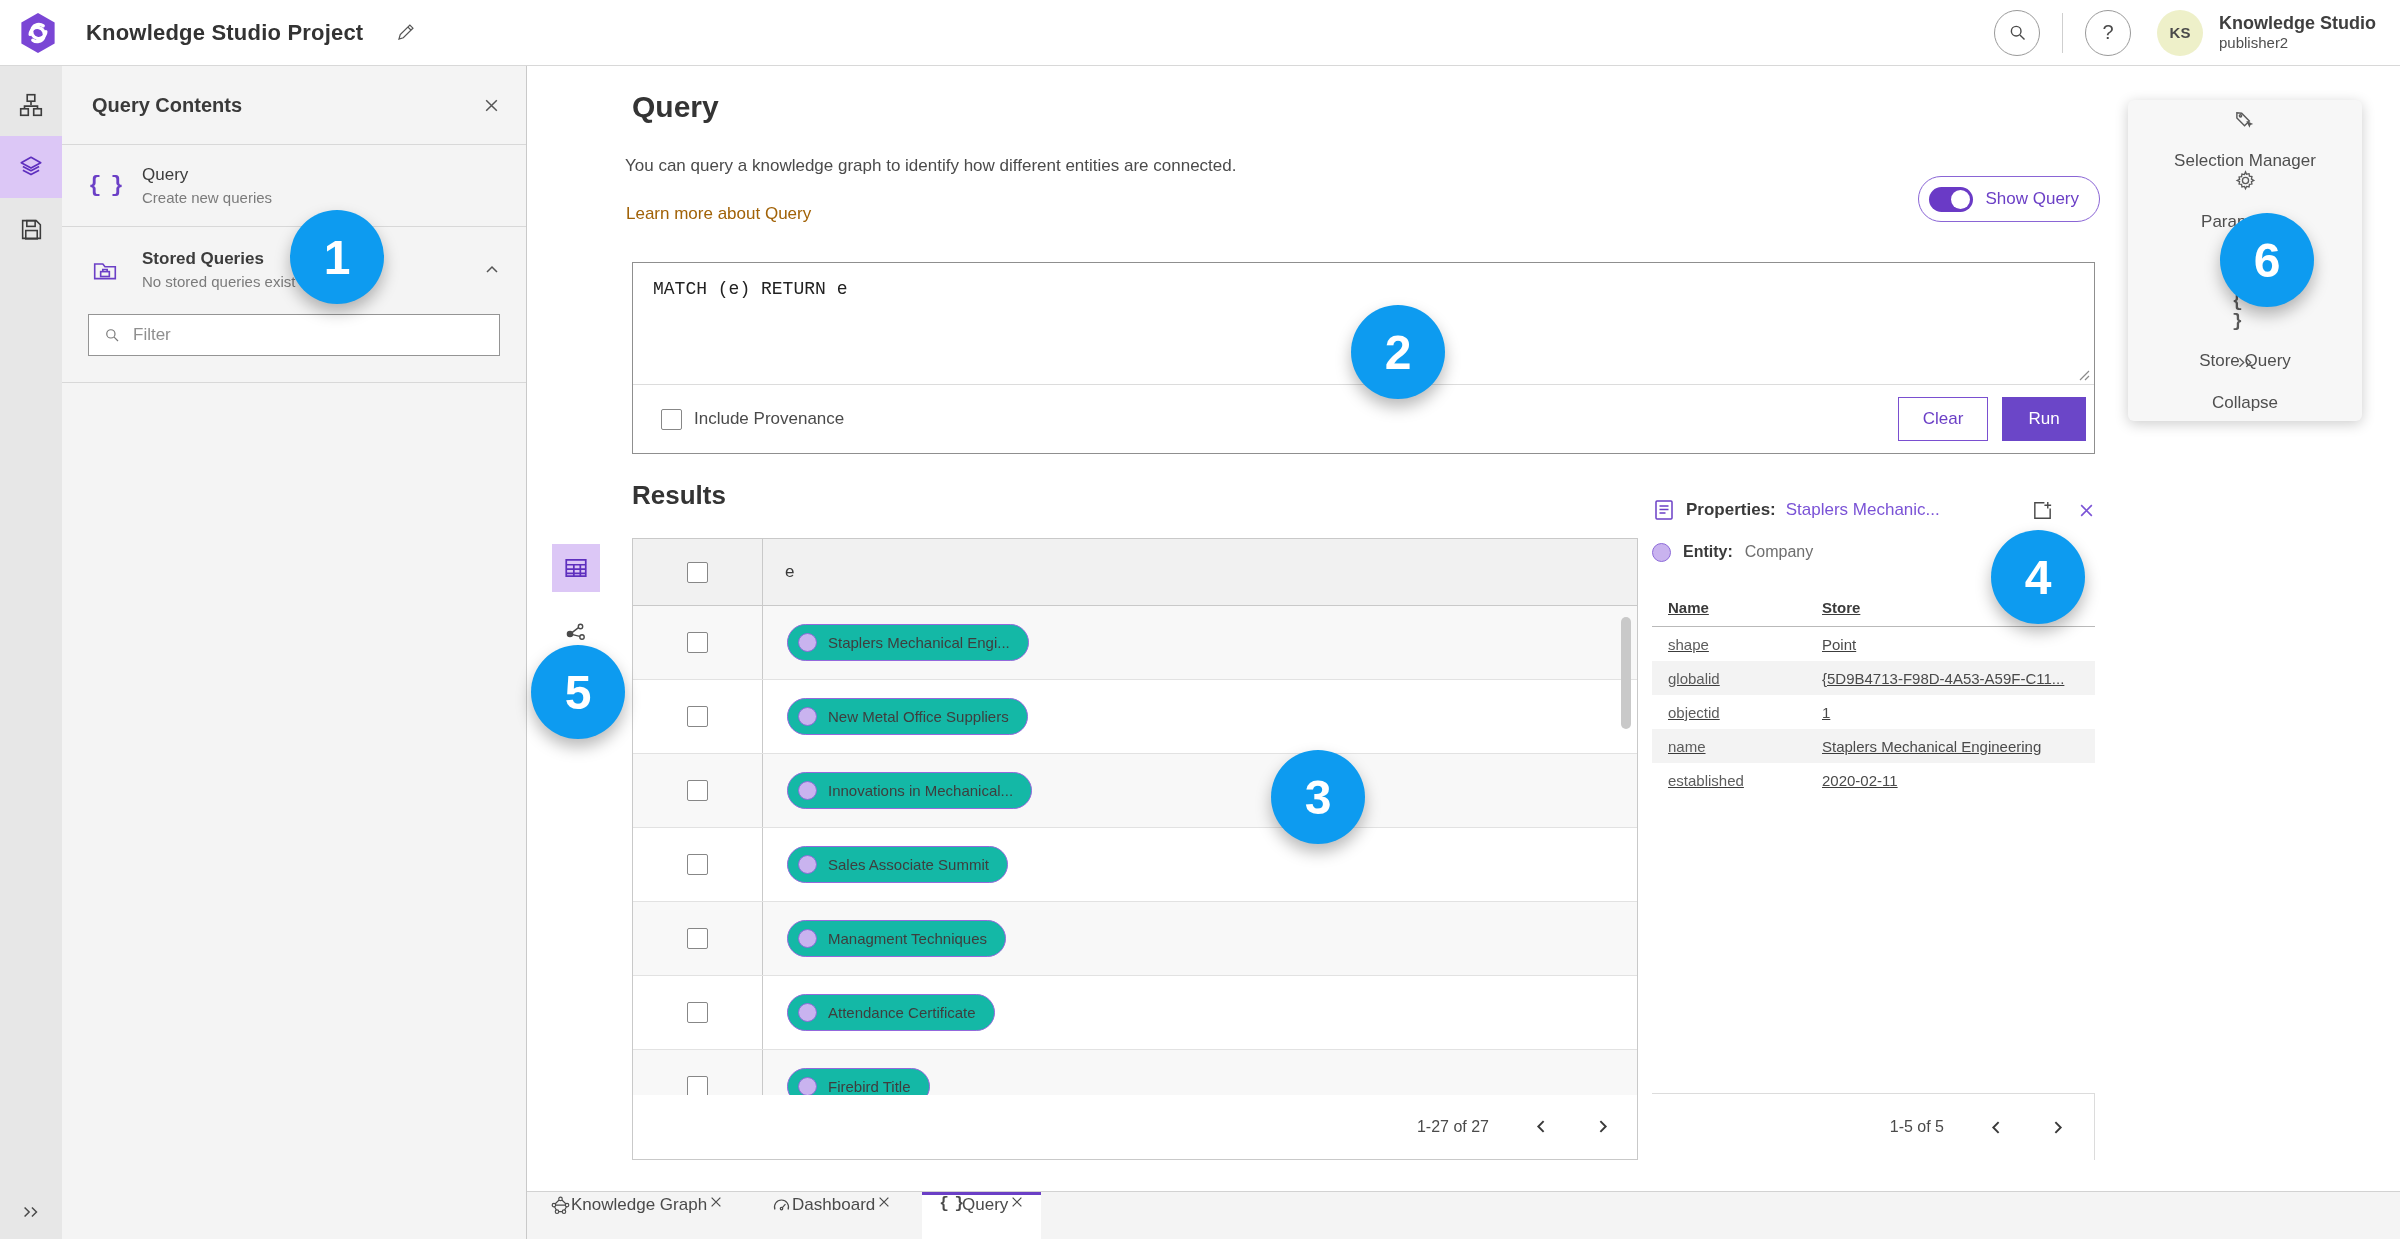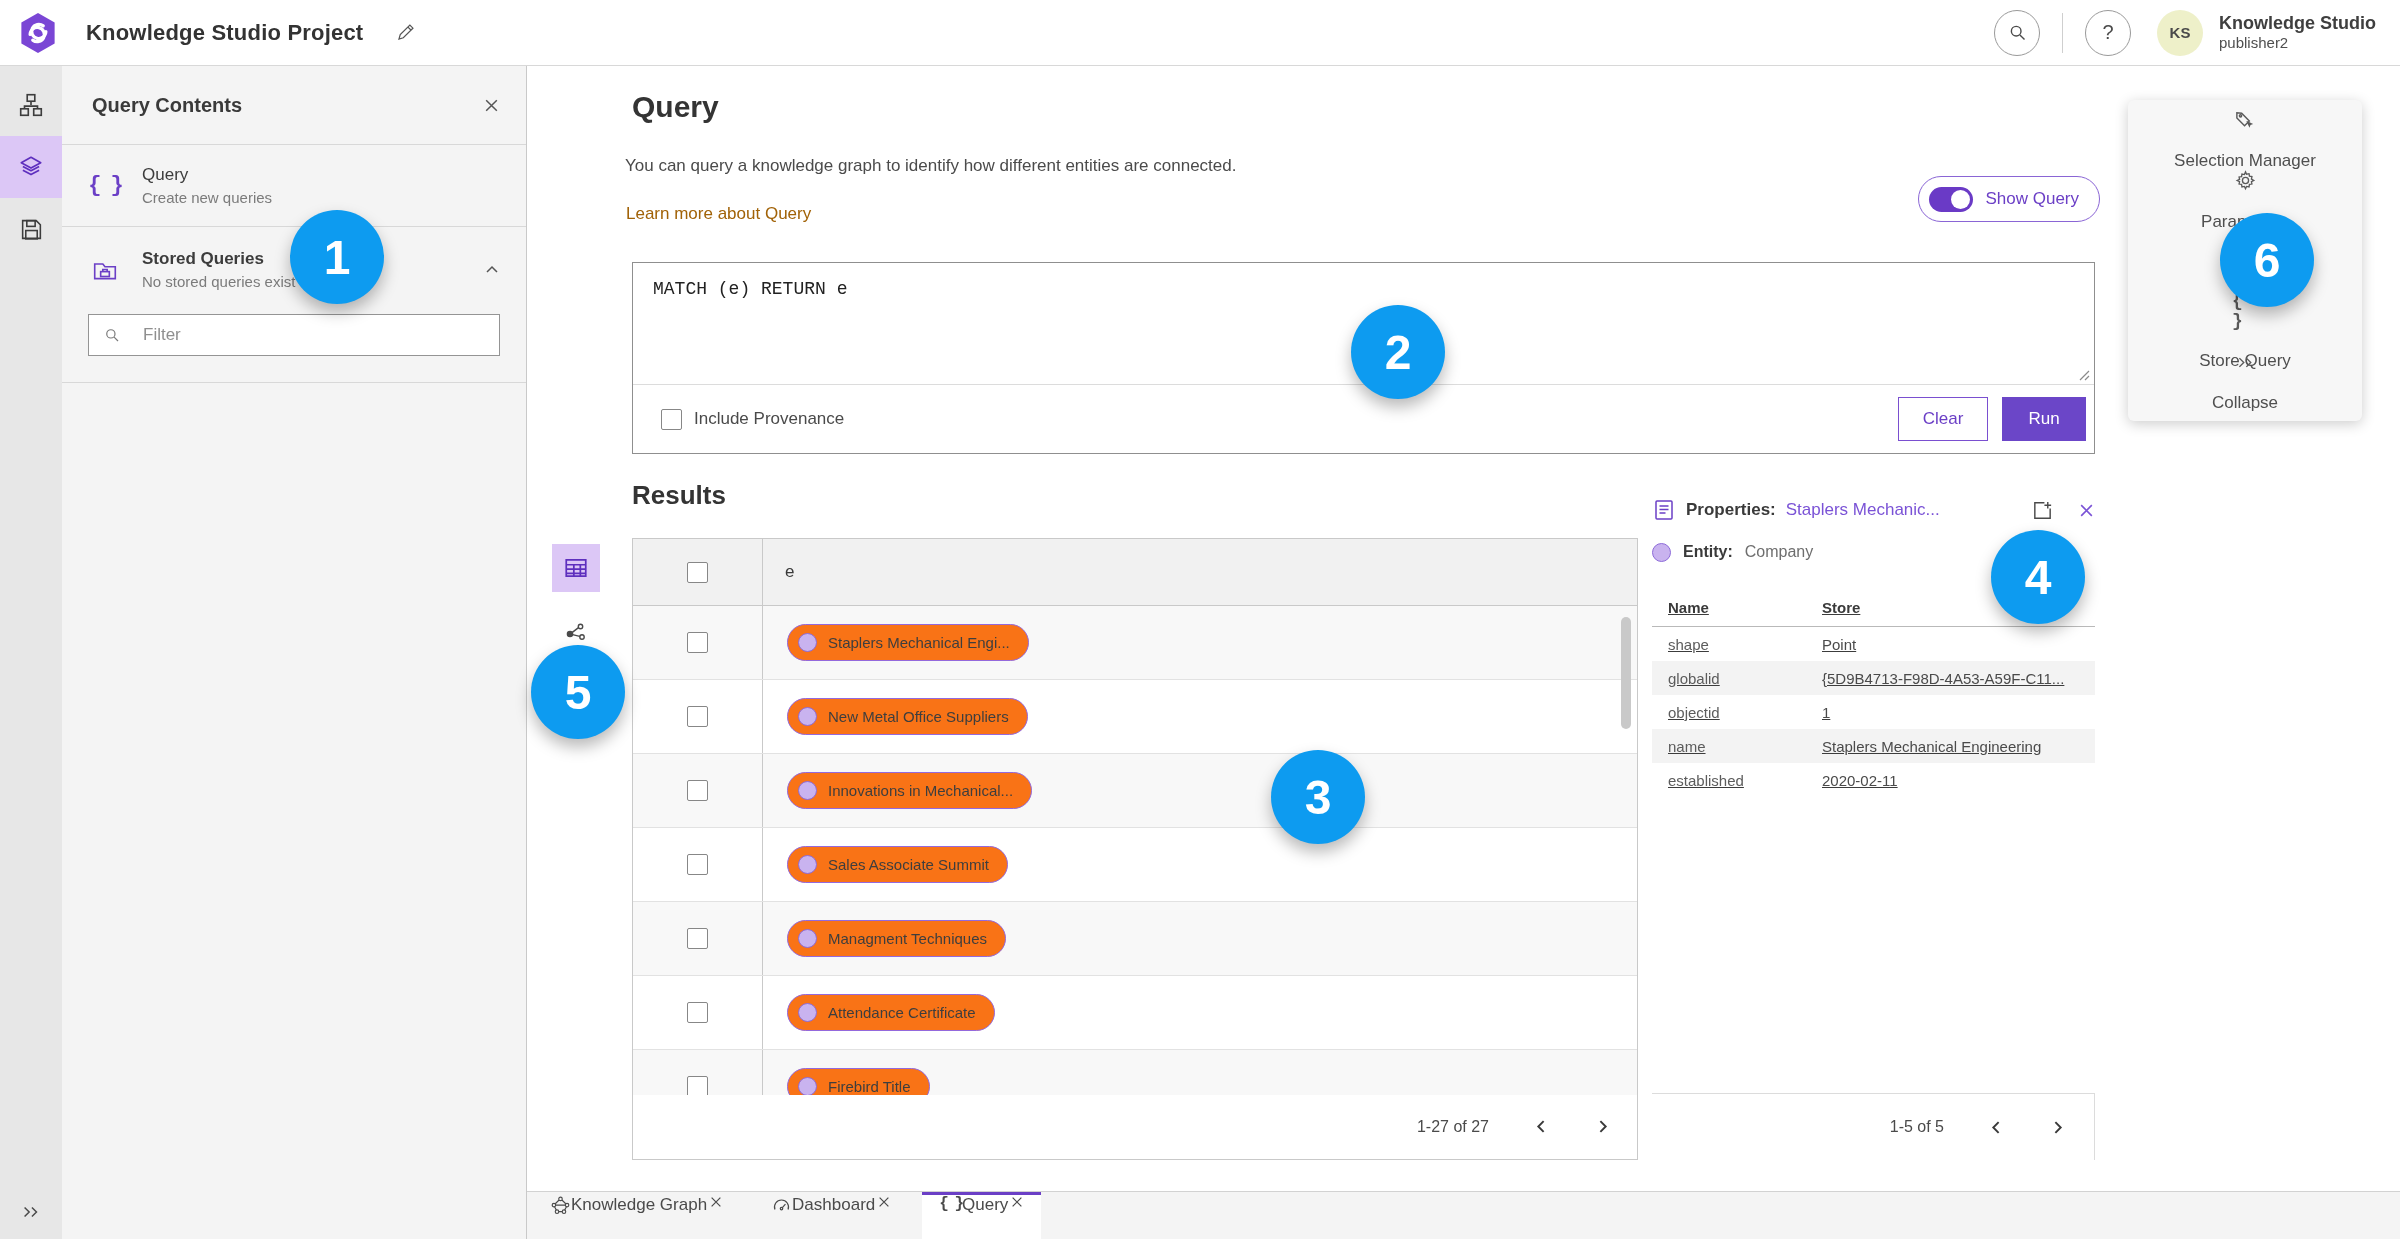--- a/index.html
+++ b/index.html
@@ -44,21 +44,21 @@
   .cpi-title { font-size:17px; color:#3c3c3c; }
   .cpi-sub { font-size:15px; color:#7b7b7b; margin-top:4px; }
   .cp-group { padding:22px 26px 26px; border-bottom:1px solid #d8d8d8; }
   .cp-group-head { display:flex; gap:20px; align-items:center; }
   .cp-group-head .ficon { width:34px; display:flex; justify-content:center; color:#6b3fc6; }
   .cp-group-head .chev { margin-left:auto; color:#555; display:flex; }
   .filter { margin-top:24px; height:42px; background:#fff; border:1px solid #949494; display:flex;
             align-items:center; gap:12px; padding:0 14px; }
   .filter svg { color:#7a7a7a; flex:none; }
   .filter input { border:none; outline:none; flex:1; font-size:17px; color:#4a4a4a; background:transparent;
-                  font-family:"Liberation Sans", sans-serif;margin-left:10px; }
+                  font-family:"Liberation Sans", sans-serif; }
   .filter input::placeholder { color:#8f8f8f; }
 
   .main { flex:1; position:relative; background:#fff; }
 
   
   .q-title { position:absolute; left:105px; top:24px; font-size:30px; font-weight:700; color:#343434; }
   .q-desc  { position:absolute; left:98px; top:90px; font-size:17px; color:#4b4b4b; }
   .q-link  { position:absolute; left:99px; top:138px; font-size:17px; color:#a16207; cursor:pointer; }
   .show-query { position:absolute; top:110px; right:300px; height:46px; border:1.5px solid #8a65d5;
                 border-radius:23px; display:flex; align-items:center; gap:12px; padding:0 20px 0 10px; background:#fff; }
@@ -89,21 +89,21 @@
   .results-card { position:absolute; left:105px; top:472px; width:1006px; height:622px;
                   border:1px solid #c9c9c9; background:#fff; }
   .rt-head { height:67px; background:#f1f1f1; border-bottom:1px solid #c9c9c9; display:flex; align-items:stretch; }
   .col-check { width:130px; border-right:1px solid #c9c9c9; display:flex; align-items:center; justify-content:center; flex:none; }
   .col-e { flex:1; display:flex; align-items:center; padding-left:22px; font-size:17px; color:#3a3a3a; }
   .rt-body { height:489px; overflow:hidden; }
   .rt-row { height:74px; display:flex; align-items:stretch; border-bottom:1px solid #e2e2e2; }
   .rt-row:nth-child(odd) { background:#f8f8f8; }
   .rt-row .cell { flex:1; display:flex; align-items:center; padding-left:24px; }
   .pill { display:inline-flex; align-items:center; gap:11px; padding:8px 18px 8px 10px; border:1.5px solid #9469dc;
-          border-radius:22px; background:#f97316; }
+          border-radius:22px; background:#14b8a6; }
   .pill .dot { width:19px; height:19px; border-radius:50%; background:#c9b3ef; border:1.5px solid #8d6bd9; flex:none; }
   .pill-label { font-size:15px; color:#3e3e3e; white-space:nowrap; }
   .rt-scroll { position:absolute; right:6px; top:78px; width:10px; height:112px; background:#c9c9c9; border-radius:5px; }
   .rt-foot { height:63px; display:flex; align-items:center; justify-content:flex-end; gap:44px;
              padding-right:26px; font-size:16px; color:#4a4a4a; }
   .pg-btn { display:flex; color:#3a3a3a; cursor:pointer; }
 
   
   .props { position:absolute; left:1125px; top:429px; width:443px; height:665px; }
   .p-head { display:flex; align-items:center; gap:10px; height:30px; }

